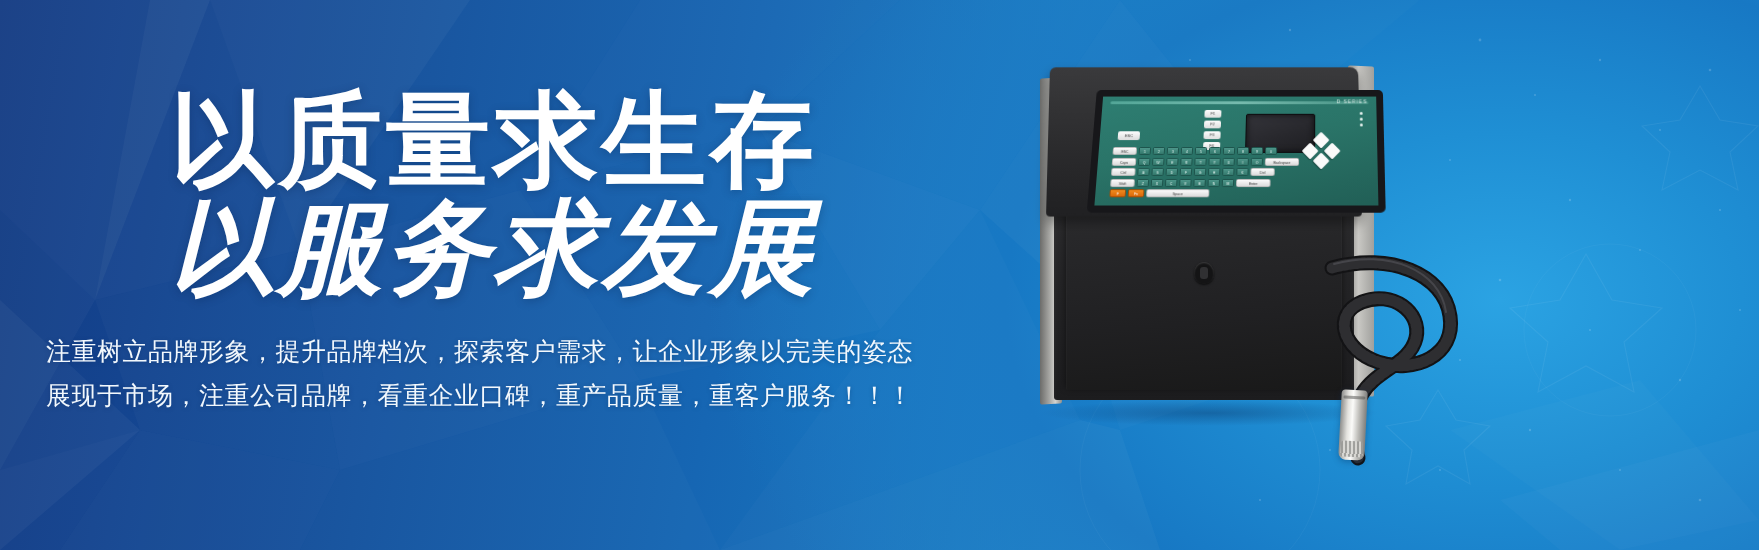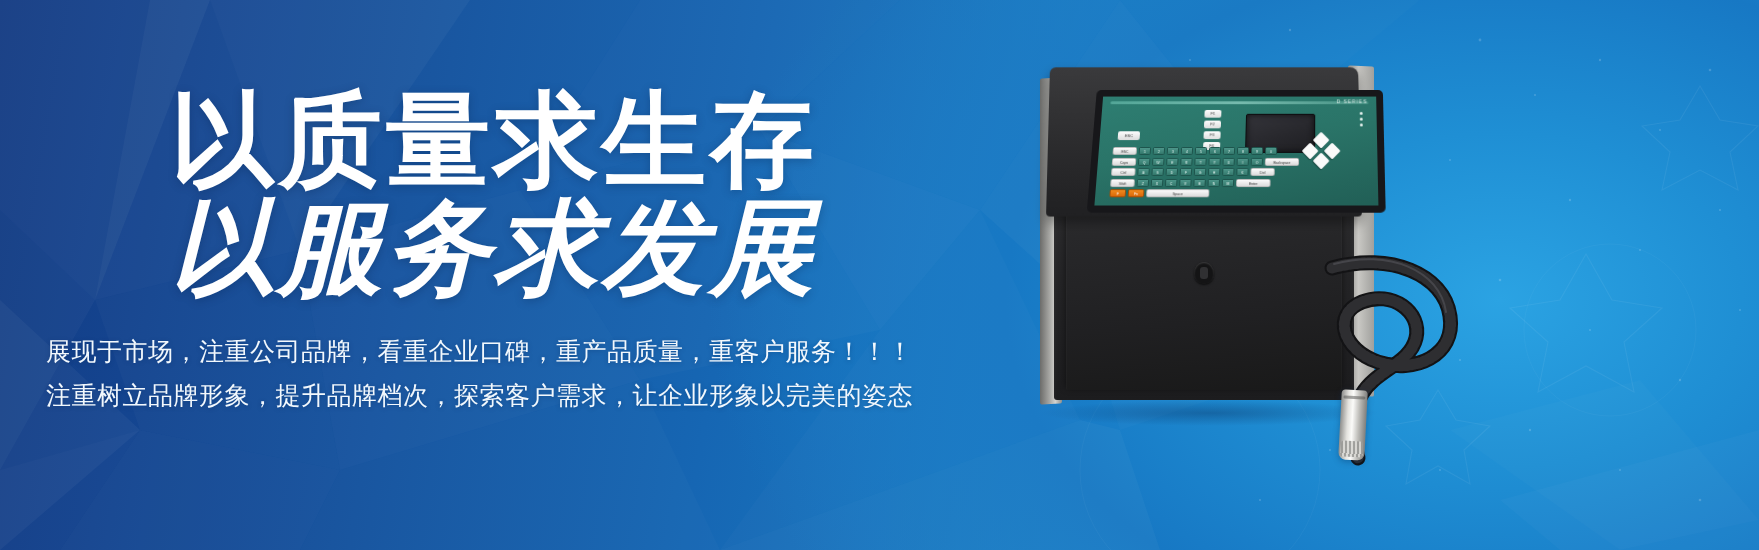--- a/index.html
+++ b/index.html
@@ -262,22 +262,22 @@
     </svg>
   </div>
 
   <div class="copy">
     <div class="headline">
       <span>以质量求生存</span>
       <span class="l2">以服务求发展</span>
     </div>
 
     <div class="subcopy">
+      <span>注重树立品牌形象，提升品牌档次，探索客户需求，让企业形象以完美的姿态</span>
       <span>展现于市场，注重公司品牌，看重企业口碑，重产品质量，重客户服务！！！</span>
-      <span>注重树立品牌形象，提升品牌档次，探索客户需求，让企业形象以完美的姿态</span>
     </div>
   </div>
 
   <div class="printer">
     <div class="p-shadow"></div>
     <div class="rail-l"></div>
     <div class="rail-r"></div>
 
     <div class="body-lower">
       <div class="door">

